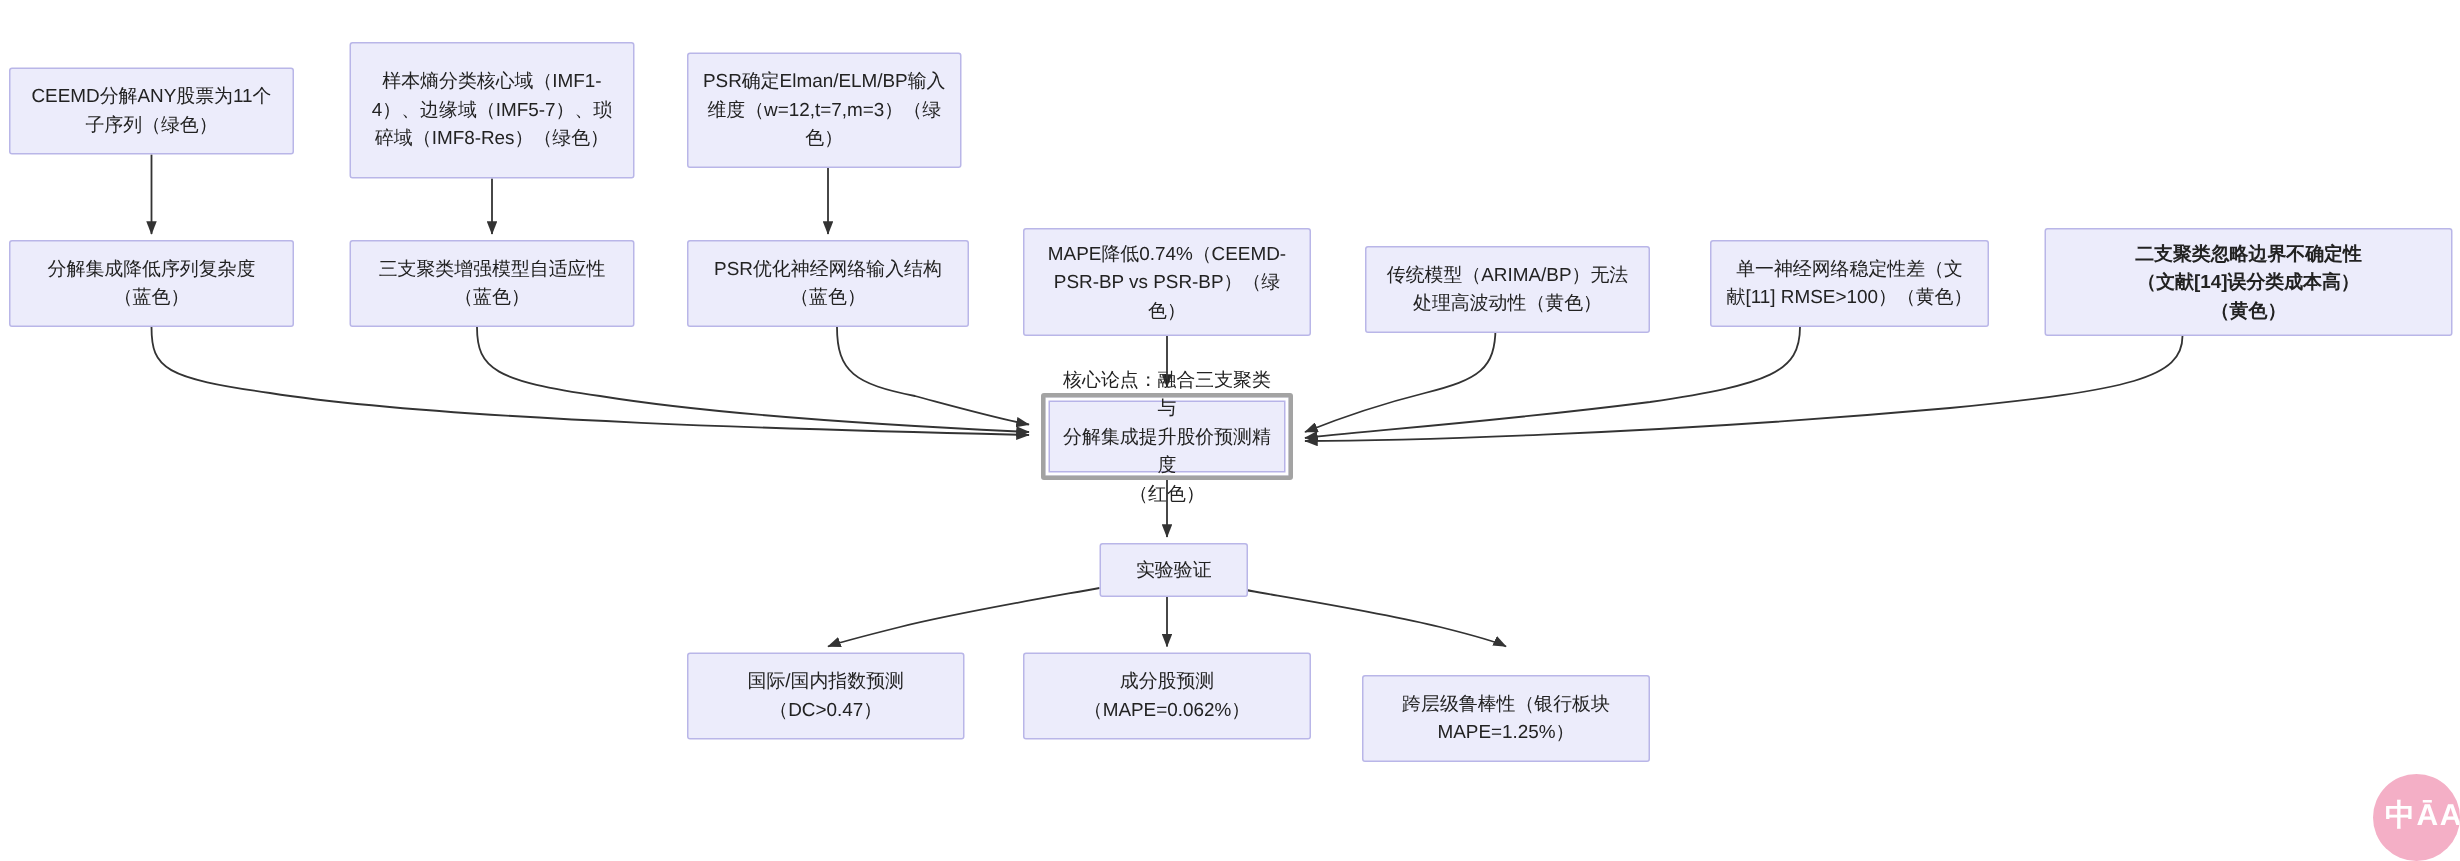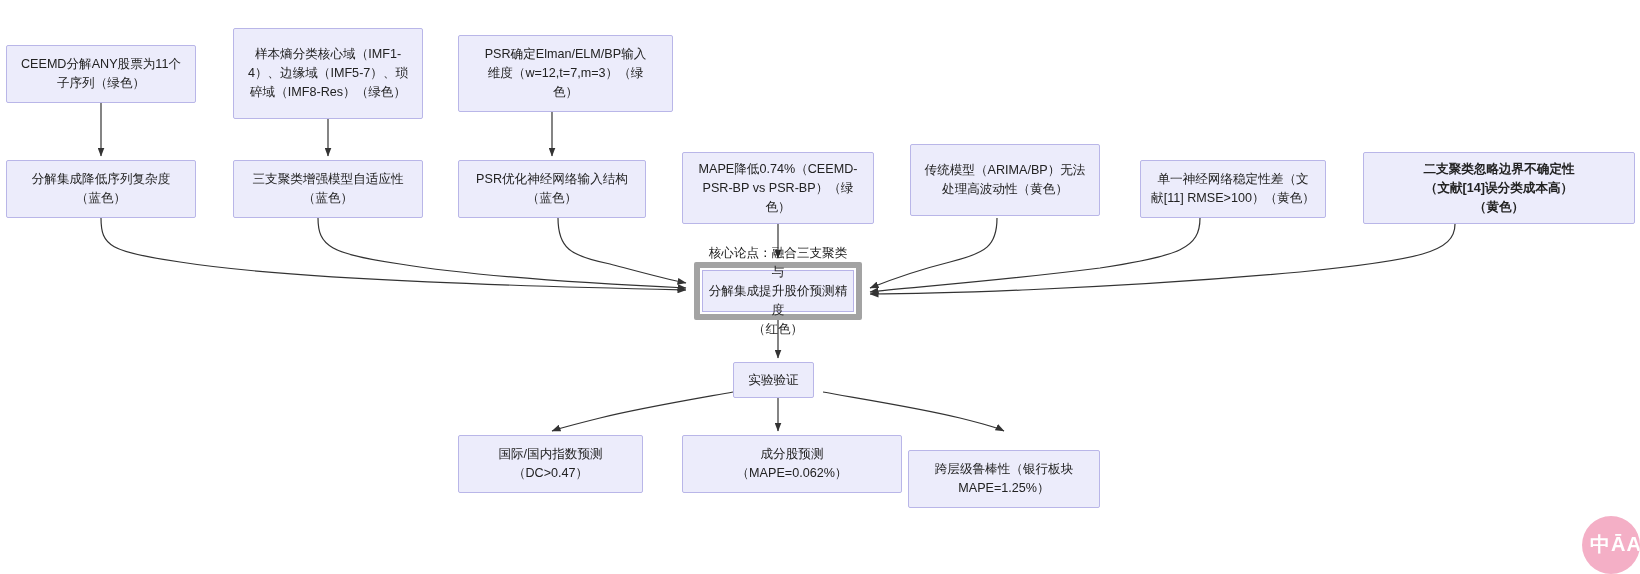--- a/index.html
+++ b/index.html
@@ -42,21 +42,21 @@
     padding: 4px 8px;
     z-index: 2;
   }
   .node .node-text {
     display: block;
     width: 100%;
     white-space: pre-line;
   }
   .node.core {
     background: #ececfb;
-    border: 6px solid #a3a3a3;
+    border: 3px solid #a3a3a3;
     box-shadow: inset 0 0 0 2px #ffffff, inset 0 0 0 3px #b7b3e8;
     font-size: 12.6px;
   }
   .watermark {
     position: absolute;
     width: 58px;
     height: 58px;
     border-radius: 50%;
     background: #f2a2bd;
     opacity: 0.85;
@@ -110,21 +110,21 @@
   <div id="nodes-group">
       <div class="node" style="left: 6px; top: 45px; width: 190px; height: 58px;">
         <span class="node-text">CEEMD分解ANY股票为11个
 子序列（绿色）</span>
       </div>
       <div class="node" style="left: 233px; top: 28px; width: 190px; height: 91px;">
         <span class="node-text">样本熵分类核心域（IMF1-
 4）、边缘域（IMF5-7）、琐
 碎域（IMF8-Res）（绿色）</span>
       </div>
-      <div class="node" style="left: 458px; top: 35px; width: 215px; height: 77px;">
+      <div class="node" style="left: 458px; top: 35px; width: 183px; height: 77px;">
         <span class="node-text">PSR确定Elman/ELM/BP输入
 维度（w=12,t=7,m=3）（绿
 色）</span>
       </div>
       <div class="node" style="left: 6px; top: 160px; width: 190px; height: 58px;">
         <span class="node-text">分解集成降低序列复杂度
 （蓝色）</span>
       </div>
       <div class="node" style="left: 233px; top: 160px; width: 190px; height: 58px;">
         <span class="node-text">三支聚类增强模型自适应性
@@ -132,46 +132,46 @@
       </div>
       <div class="node" style="left: 458px; top: 160px; width: 188px; height: 58px;">
         <span class="node-text">PSR优化神经网络输入结构
 （蓝色）</span>
       </div>
       <div class="node" style="left: 682px; top: 152px; width: 192px; height: 72px; align-items: center;">
         <span class="node-text">MAPE降低0.74%（CEEMD-
 PSR-BP vs PSR-BP）（绿
 色）</span>
       </div>
-      <div class="node" style="left: 910px; top: 144px; width: 190px; height: 72px;">
+      <div class="node" style="left: 910px; top: 164px; width: 190px; height: 58px;">
         <span class="node-text">传统模型（ARIMA/BP）无法
 处理高波动性（黄色）</span>
       </div>
       <div class="node" style="left: 1140px; top: 160px; width: 186px; height: 58px;">
         <span class="node-text">单一神经网络稳定性差（文
 献[11] RMSE&gt;100）（黄色）</span>
       </div>
       <div class="node" style="left: 1363px; top: 152px; width: 272px; height: 72px; font-weight: bold;">
         <span class="node-text">二支聚类忽略边界不确定性
 （文献[14]误分类成本高）
 （黄色）</span>
       </div>
       <div class="node core" style="left: 694px; top: 262px; width: 168px; height: 58px;">
         <span class="node-text">核心论点：融合三支聚类与
 分解集成提升股价预测精度
 （红色）</span>
       </div>
-      <div class="node" style="left: 733px; top: 362px; width: 81px; height: 36px;">
+      <div class="node" style="left: 733px; top: 362px; width: 99px; height: 36px;">
         <span class="node-text">实验验证</span>
       </div>
       <div class="node" style="left: 458px; top: 435px; width: 185px; height: 58px;">
         <span class="node-text">国际/国内指数预测
 （DC&gt;0.47）</span>
       </div>
-      <div class="node" style="left: 682px; top: 435px; width: 220px; height: 58px;">
+      <div class="node" style="left: 682px; top: 435px; width: 192px; height: 58px;">
         <span class="node-text">成分股预测
 （MAPE=0.062%）</span>
       </div>
       <div class="node" style="left: 908px; top: 450px; width: 192px; height: 58px; justify-content: center;">
         <span class="node-text">跨层级鲁棒性（银行板块
 MAPE=1.25%）</span>
       </div>
     </div>
 
   <div class="watermark" style="left: 1582px; top: 516px; width: 58px; height: 58px; background: rgb(242, 162, 189);">

